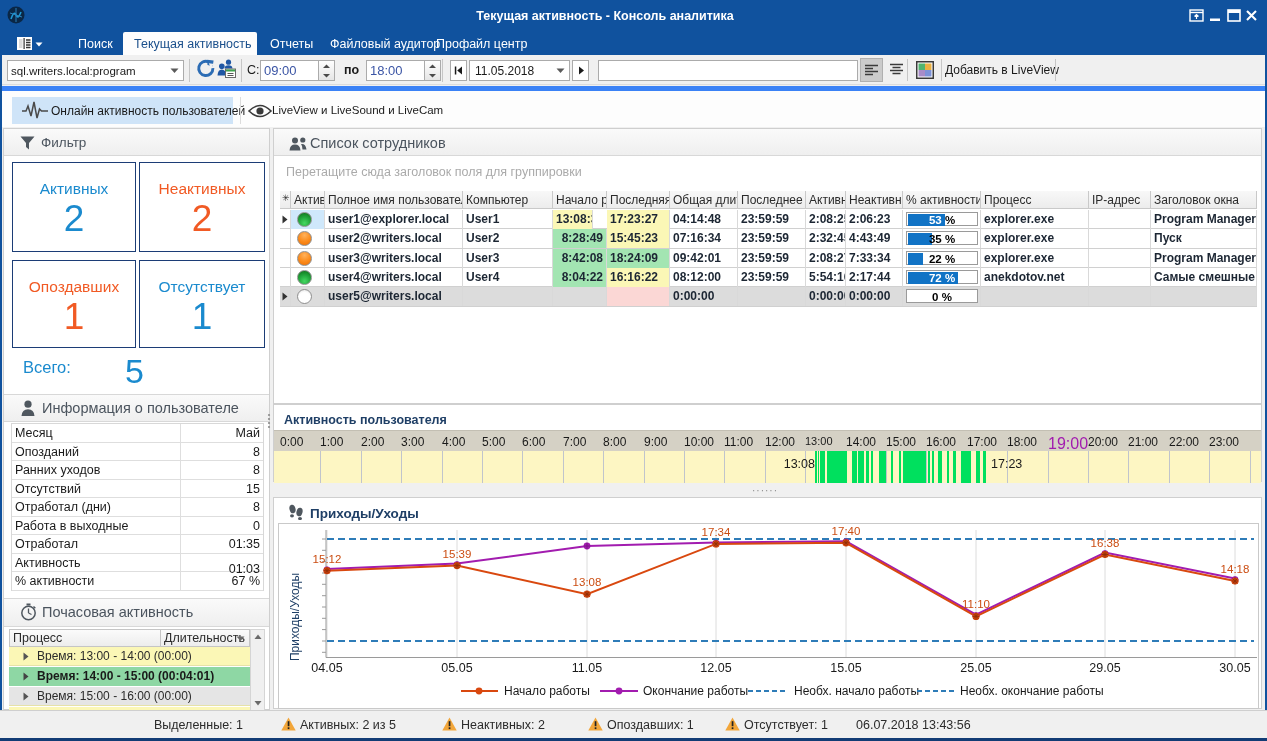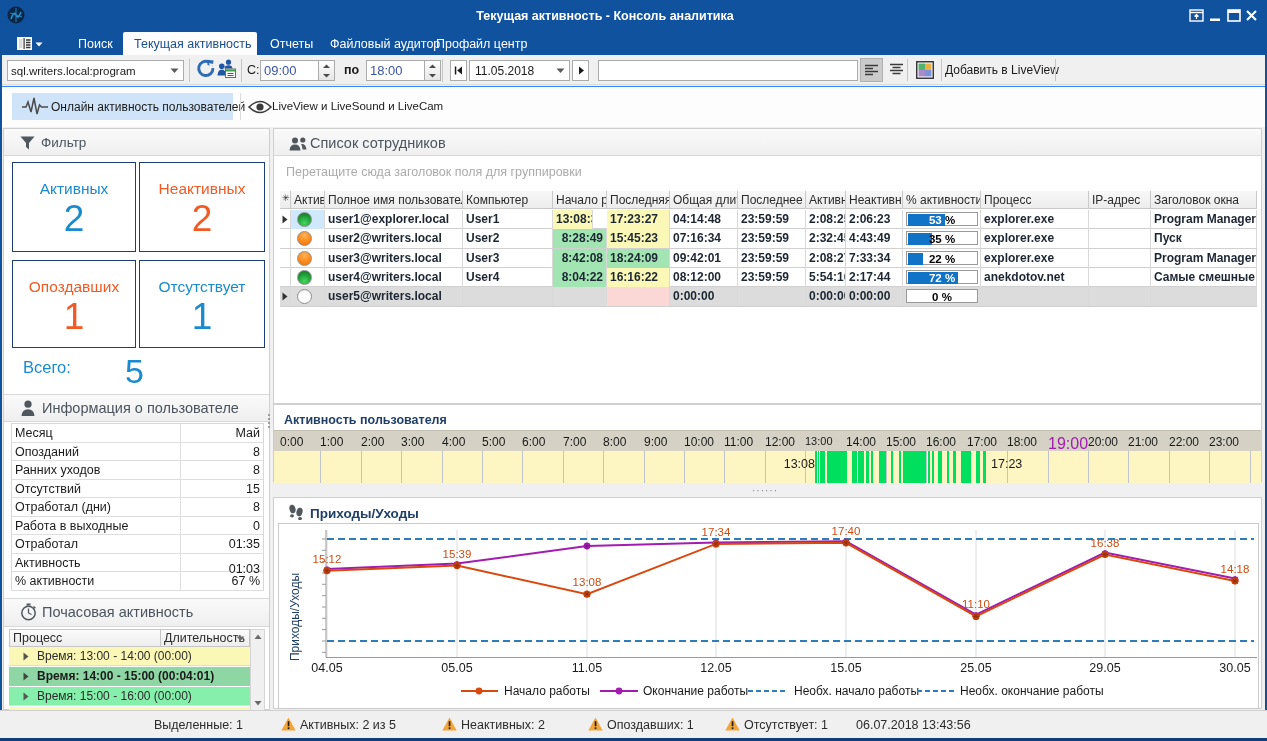--- a/index.html
+++ b/index.html
@@ -15,21 +15,21 @@
 #bborder { left:0; top:738px; width:1267px; height:3px; background:#123c75; }
 .wtab { color:#fff; font-size:12.5px; top:37px; }
 #activetab { left:123px; top:32px; width:134px; height:23px; background:#fdfdfd; border-radius:2px 2px 0 0; }
 #activetab span { position:absolute; left:11px; top:5px; font-size:12.5px; color:#1a4f8b; }
 
 #toolbar { left:2px; top:55px; width:1263px; height:30px; background:#f0f0f0; border-bottom:1px solid #dcdcdc; }
 .inp { position:absolute; background:#fff; border:1px solid #ababab; font-size:12px; color:#1a1a1a; }
 .tbtxt { position:absolute; font-size:12px; color:#1a1a1a; }
 .vsep { position:absolute; width:1px; background:#c6c6c6; }
 
-#toolbar2 { left:2px; top:86px; width:1263px; height:41px; background:#fdfdfd; border-top:1px solid #3b82f6; }
+#toolbar2 { left:2px; top:86px; width:1263px; height:41px; background:#fdfdfd; border-top:5px solid #3b82f6; }
 #olbtn { position:absolute; left:10px; top:6px; width:221px; height:27px; background:#cfe4f8; }
 
 .panel { background:#fff; border:1px solid #cfcfcf; }
 .phead { position:absolute; left:0; top:0; right:0; height:26px; background:linear-gradient(#fafafa,#efefef); border-bottom:1px solid #d8d8d8; }
 .phtxt { position:absolute; font-size:14.5px; color:#4b545e; white-space:nowrap; }
 .phtxt2 { position:absolute; font-size:12.5px; font-weight:bold; color:#1f3f66; white-space:nowrap; }
 
 .fbox { position:absolute; background:#fff; border:1px solid #1c3d76; text-align:center; }
 .fbox .lab { display:block; margin-top:17px; font-size:15.5px; }
 .fbox .num { display:block; font-size:37px; margin-top:0px; }
@@ -282,21 +282,21 @@
           <path d="M0.5 0.5 L5.5 4.5 L0.5 8.5 Z" fill="#555"></path>
         </svg>
    <span style="position:absolute;left:28px;top:2px;font-size:12px;color:#2b2b2b">Время: 13:00 - 14:00 (00:00)</span>
   </div>
   <div style="position:absolute;left:0;top:20px;width:241px;height:19px;background:#8ed7a4">
    <svg style="position:absolute;left:14px;top:5px" width="6" height="9" viewBox="0 0 6 9">
           <path d="M0.5 0.5 L5.5 4.5 L0.5 8.5 Z" fill="#444"></path>
         </svg>
    <span style="position:absolute;left:28px;top:2px;font-size:12px;font-weight:bold;color:#1a1a1a">Время: 14:00 - 15:00 (00:04:01)</span>
   </div>
-  <div style="position:absolute;left:0;top:40px;width:241px;height:19px;background:#86efac;border-bottom:1px solid #e6e2a8">
+  <div style="position:absolute;left:0;top:40px;width:241px;height:19px;background:#e5e5e5;border-bottom:1px solid #e6e2a8">
    <svg style="position:absolute;left:14px;top:5px" width="6" height="9" viewBox="0 0 6 9">
           <path d="M0.5 0.5 L5.5 4.5 L0.5 8.5 Z" fill="#555"></path>
         </svg>
    <span style="position:absolute;left:28px;top:2px;font-size:12px;color:#2b2b2b">Время: 15:00 - 16:00 (00:00)</span>
   </div>
   <div style="position:absolute;left:0;top:60px;width:241px;height:19px;background:#fbf7b6">
         <span style="position:absolute;left:28px;top:2px;font-size:12px;color:#2b2b2b">Время: 16:00 - 17:00 (00:00)</span>
       </div>
  </div>
 

